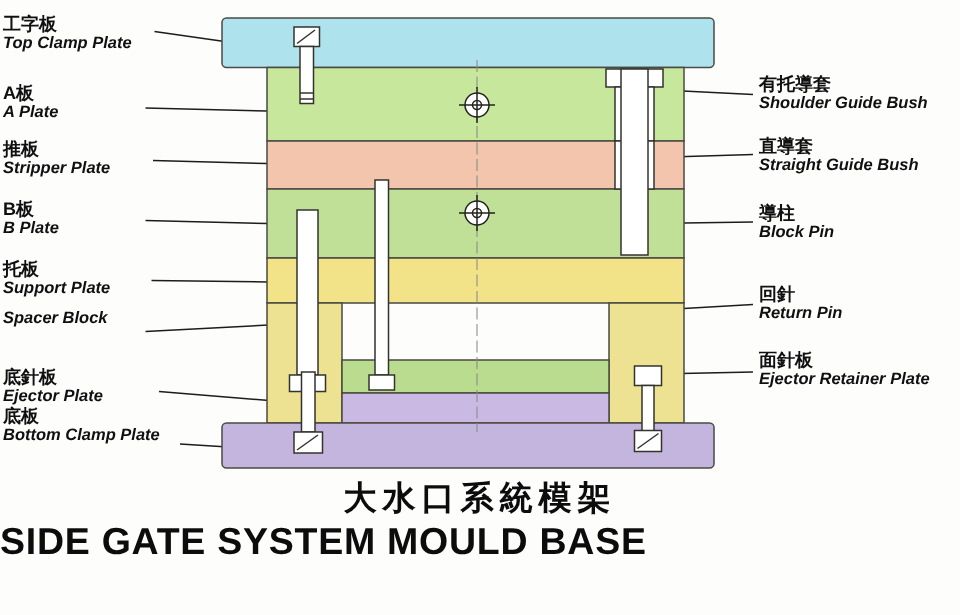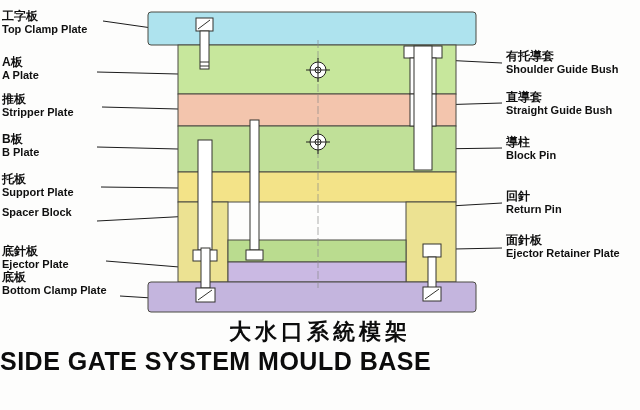--- a/index.html
+++ b/index.html
@@ -1,21 +1,21 @@
 <!DOCTYPE html>
 <html><head>
 <meta charset="utf-8">
 <style>
   html,body{margin:0;padding:0;background:#fff;}
   .stage{position:relative;width:640px;height:410px;background:#fdfdfc;
          font-family:"Liberation Sans",sans-serif;overflow:hidden;}
   .stage svg{position:absolute;top:0;left:0;}
   .label{position:absolute;font-weight:bold;color:#101010;}
   .label .zh{font-size:12px;line-height:13px;}
-  .label .en{font-size:11px;line-height:13px;}
+  .label .en{font-size:11px;line-height:13px;font-style:italic;}
   .label.left{left:2px;width:146px;}
   .label.right{left:506px;width:134px;text-align:left;}
   .title-zh{position:absolute;top:317px;left:0;width:640px;text-align:center;
             font-size:22px;font-weight:bold;letter-spacing:4px;color:#0c0c0c;}
   .title-en{position:absolute;top:347px;left:0;width:640px;text-align:left;
             font-size:25px;font-weight:bold;letter-spacing:.5px;color:#0c0c0c;}
 </style>
 </head>
 <body>
 

